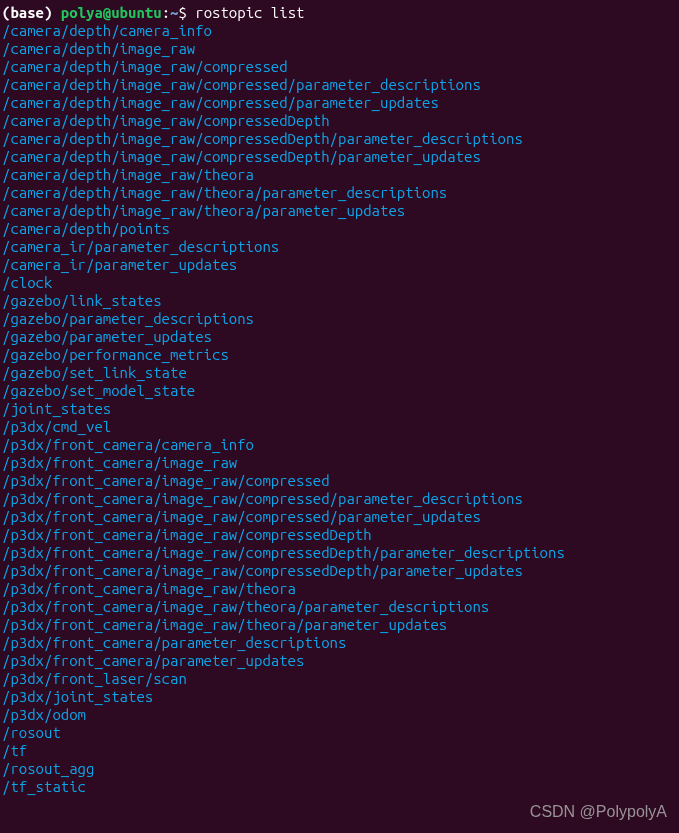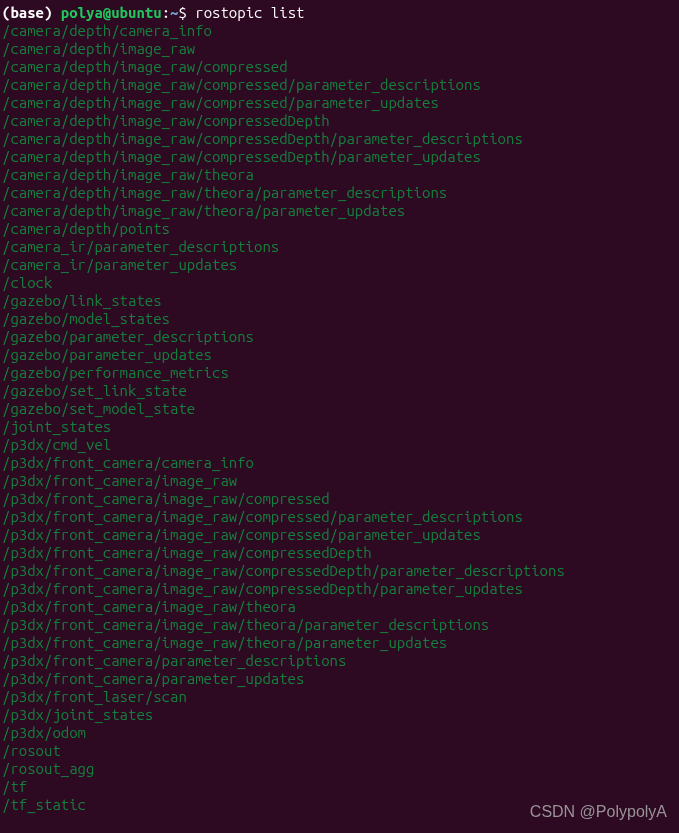--- a/index.html
+++ b/index.html
@@ -39,21 +39,21 @@
       font-weight: bold;
     }
     .prompt-dollar {
       color: #ffffff;
     }
     .command {
       color: #ffffff;
       text-align: center;
     }
     .output-line {
-      color: #15803d;
+      color: #0ea5e9;
       white-space: pre;
     }
     .watermark {
       position: absolute;
       bottom: 12px;
       right: 12px;
       color: #aaaaaa;
       font-family: Arial, sans-serif;
       font-size: 16px;
       opacity: 0.85;
@@ -73,21 +73,20 @@
     <div class="output-line">/camera/depth/image_raw/compressedDepth/parameter_descriptions</div>
     <div class="output-line">/camera/depth/image_raw/compressedDepth/parameter_updates</div>
     <div class="output-line">/camera/depth/image_raw/theora</div>
     <div class="output-line">/camera/depth/image_raw/theora/parameter_descriptions</div>
     <div class="output-line">/camera/depth/image_raw/theora/parameter_updates</div>
     <div class="output-line">/camera/depth/points</div>
     <div class="output-line">/camera_ir/parameter_descriptions</div>
     <div class="output-line">/camera_ir/parameter_updates</div>
     <div class="output-line">/clock</div>
     <div class="output-line">/gazebo/link_states</div>
-    <div class="output-line">/gazebo/model_states</div>
     <div class="output-line">/gazebo/parameter_descriptions</div>
     <div class="output-line">/gazebo/parameter_updates</div>
     <div class="output-line">/gazebo/performance_metrics</div>
     <div class="output-line">/gazebo/set_link_state</div>
     <div class="output-line">/gazebo/set_model_state</div>
     <div class="output-line">/joint_states</div>
     <div class="output-line">/p3dx/cmd_vel</div>
     <div class="output-line">/p3dx/front_camera/camera_info</div>
     <div class="output-line">/p3dx/front_camera/image_raw</div>
     <div class="output-line">/p3dx/front_camera/image_raw/compressed</div>
@@ -98,18 +97,18 @@
     <div class="output-line">/p3dx/front_camera/image_raw/compressedDepth/parameter_updates</div>
     <div class="output-line">/p3dx/front_camera/image_raw/theora</div>
     <div class="output-line">/p3dx/front_camera/image_raw/theora/parameter_descriptions</div>
     <div class="output-line">/p3dx/front_camera/image_raw/theora/parameter_updates</div>
     <div class="output-line">/p3dx/front_camera/parameter_descriptions</div>
     <div class="output-line">/p3dx/front_camera/parameter_updates</div>
     <div class="output-line">/p3dx/front_laser/scan</div>
     <div class="output-line">/p3dx/joint_states</div>
     <div class="output-line">/p3dx/odom</div>
     <div class="output-line">/rosout</div>
+    <div class="output-line">/tf</div>
     <div class="output-line">/rosout_agg</div>
-    <div class="output-line">/tf</div>
     <div class="output-line">/tf_static</div>
   </div>
 
 <div class="watermark">CSDN @PolypolyA</div>
 
 </body></html>

